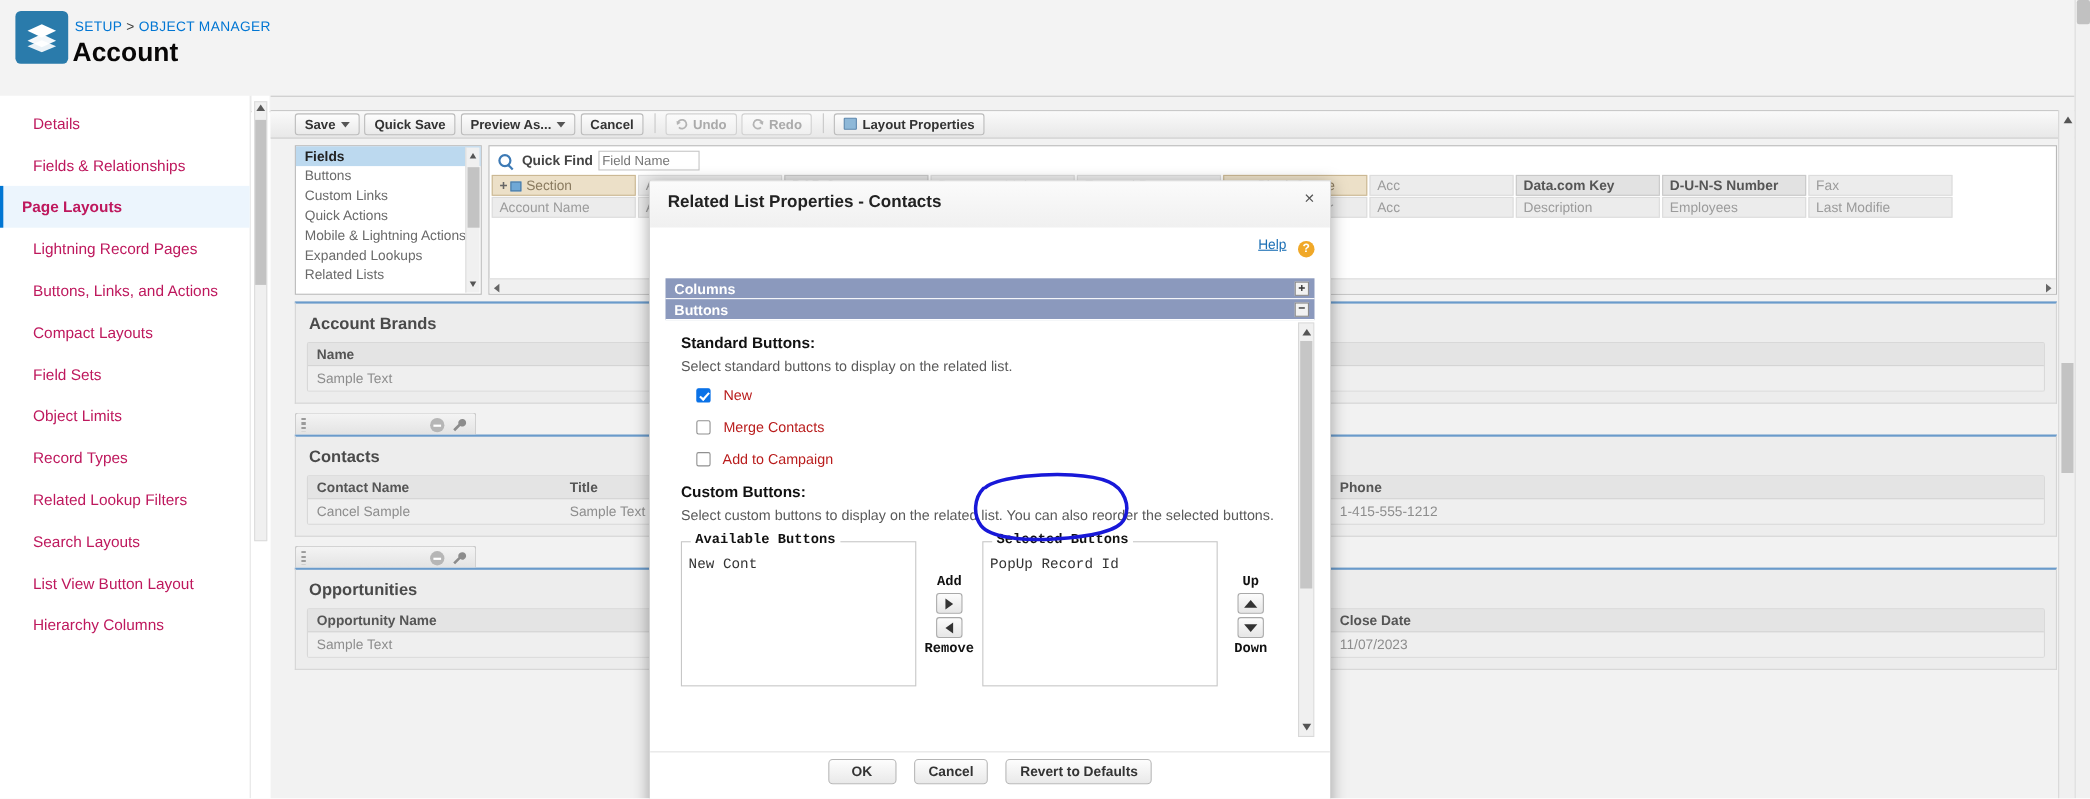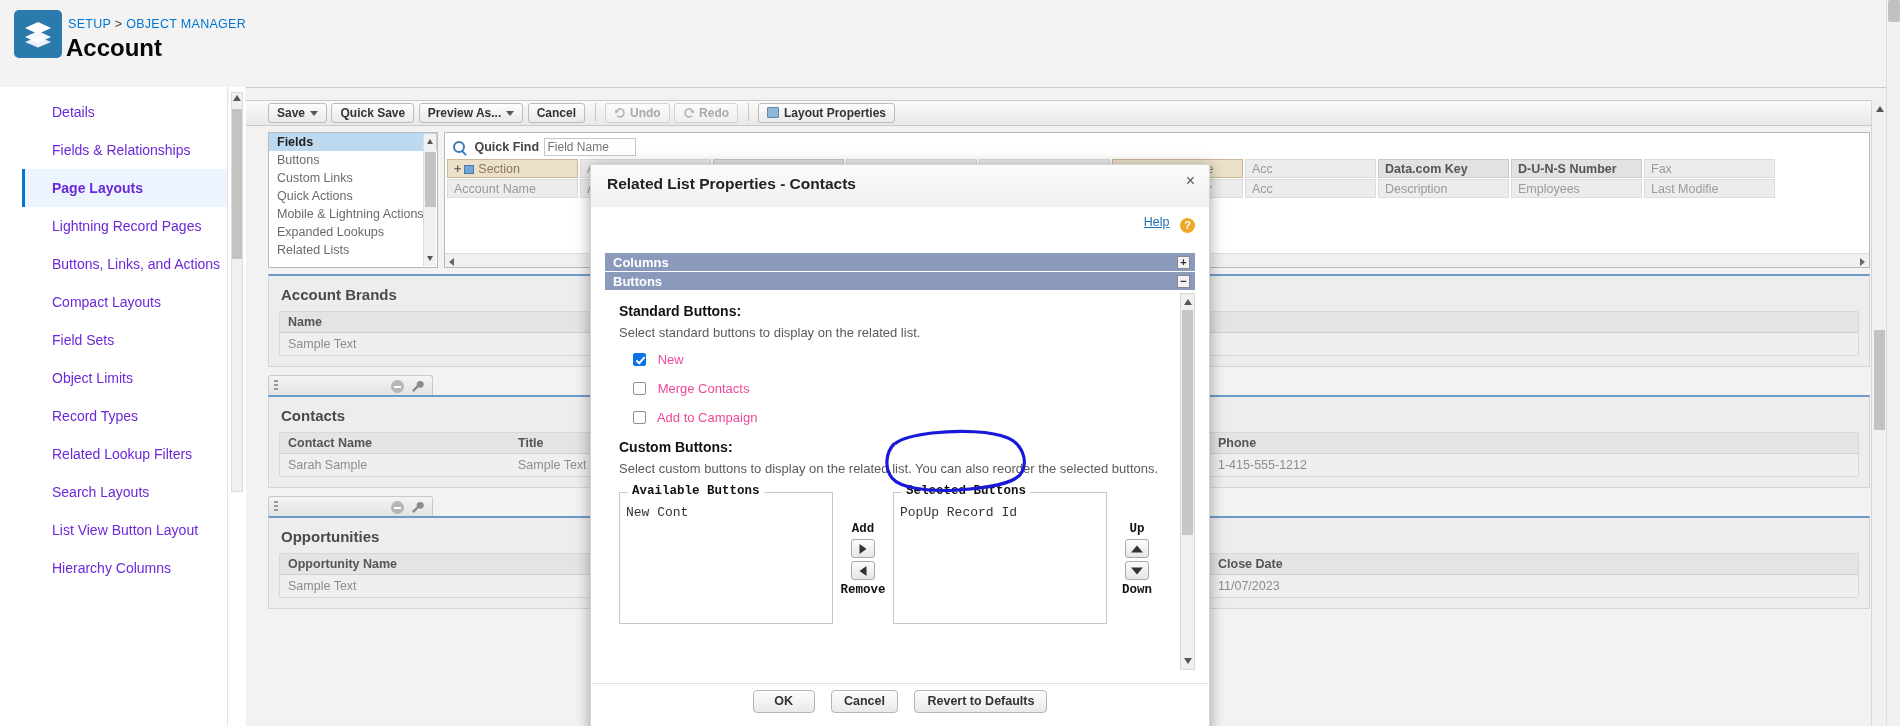--- a/index.html
+++ b/index.html
@@ -39,23 +39,23 @@
   }
   .browser-scroll .thumb { position:absolute; top:0; left:1px; width:12px; height:22px; background:#c1c1c1; border-radius:2px;}
 
   
   .leftnav {
     position:absolute; left:0; top:87px; width:228px; height:639px;
     background:#fff; border-right:1px solid #e5e5e5;
   }
   .nav-item {
     height:38px; line-height:38px; padding-left:30px;
-    font-size:14px; color:#6d28d9; cursor:pointer; white-space:nowrap;margin-left:22px;
-  }
-  .nav-item.active { background:#ecf5fd; font-weight:bold; border-left:3px solid #0176d3; padding-left:27px;}
+    font-size:14px; color:#be185d; cursor:pointer; white-space:nowrap;
+  }
+  .nav-item.active { background:#ecf5fd; font-weight:bold; border-left:3px solid #0176d3; padding-left:17px;}
   .nav-spacer { height:6px; }
 
   
   .mini-scroll {
     position:absolute; left:229px; top:87px; width:16px; height:639px; background:#fff;
   }
   .mini-scroll .track { position:absolute; left:2px; top:5px; width:12px; height:400px; background:#f0f0f0; border:1px solid #dcdcdc;}
   .mini-scroll .thumb { position:absolute; left:3px; top:22px; width:10px; height:150px; background:#c3c3c3;}
   .mini-scroll .tri { position:absolute; left:4px; top:8px; width:0;height:0;border-left:4px solid transparent;border-right:4px solid transparent;border-bottom:6px solid #5a5a5a;}
 
@@ -171,21 +171,21 @@
     line-height:11px; text-align:center; font-weight:bold;
   }
   .acc-pane{ position:absolute; left:14px; right:14px; top:86px; bottom:58px; overflow:hidden;}
   .pane-scroll{position:absolute; right:0; top:0; width:15px; bottom:0; background:#f0f0f0; border:1px solid #d8d8d8;}
   .pane-scroll .th{position:absolute;left:1px;top:16px;width:11px;height:225px;background:#c6c6c6;}
   .pane-scroll .up{position:absolute;left:3px;top:5px;width:0;height:0;border-left:4px solid transparent;border-right:4px solid transparent;border-bottom:6px solid #555;}
   .pane-scroll .dn{position:absolute;left:3px;bottom:5px;width:0;height:0;border-left:4px solid transparent;border-right:4px solid transparent;border-top:6px solid #555;}
 
   .sec-h{ font-size:14px; font-weight:bold; color:#111; margin:10px 0 6px 14px;}
   .sec-p{ font-size:13px; color:#5a5a5a; margin:0 0 12px 14px;}
-  .cb-row{ margin:0 0 14px 28px; font-size:13px; color:#ec4899;}
+  .cb-row{ margin:0 0 14px 28px; font-size:13px; color:#b91c1c;}
   .cb{ display:inline-block; width:13px; height:13px; border:1px solid #909090;
        background:#fff; border-radius:2px; vertical-align:-2px; margin-right:8px; position:relative;}
   .cb.on{ background:#0b72e7; border-color:#0b72e7;}
   .cb.on:after{content:"";position:absolute;left:4px;top:1px;width:3px;height:7px;border:solid #fff;border-width:0 2px 2px 0;transform:rotate(42deg);}
 
   .dual{ position:relative; margin:6px 0 0 14px; height:150px;font-family:Liberation Mono, monospace;}
   .fs{ position:absolute; border:1px solid #c7c7c7; background:#fff; }
   .fs-legend{ position:absolute; top:-9px; left:8px; background:#fff; padding:0 4px; font-size:12.5px; font-weight:bold; color:#111; white-space:nowrap;}
   .fs-opt{ font-size:13px; color:#333; padding:2px 6px; cursor:pointer;}
   .mid-col{ position:absolute; text-align:center; font-size:12.5px; color:#111;}
@@ -375,21 +375,21 @@
         </div>
         <div class="sec-body">
           <div class="sec-title">Contacts</div>
           <div class="grp-box">
             <div style="display:flex">
               <div class="rl-th" style="width:230px">Contact Name</div>
               <div class="rl-th" style="width:700px">Title</div>
               <div class="rl-th" style="flex:1">Phone</div>
             </div>
             <div style="display:flex">
-              <div class="rl-td" style="width:230px">Sarah Sample</div>
+              <div class="rl-td" style="width:230px">Cancel Sample</div>
               <div class="rl-td" style="width:700px">Sample Text</div>
               <div class="rl-td" style="flex:1">1-415-555-1212</div>
             </div>
           </div>
         </div>
       </div>
 
       <div class="sec-wrap">
         <div class="sec-handle">
           <div class="dots"></div>

